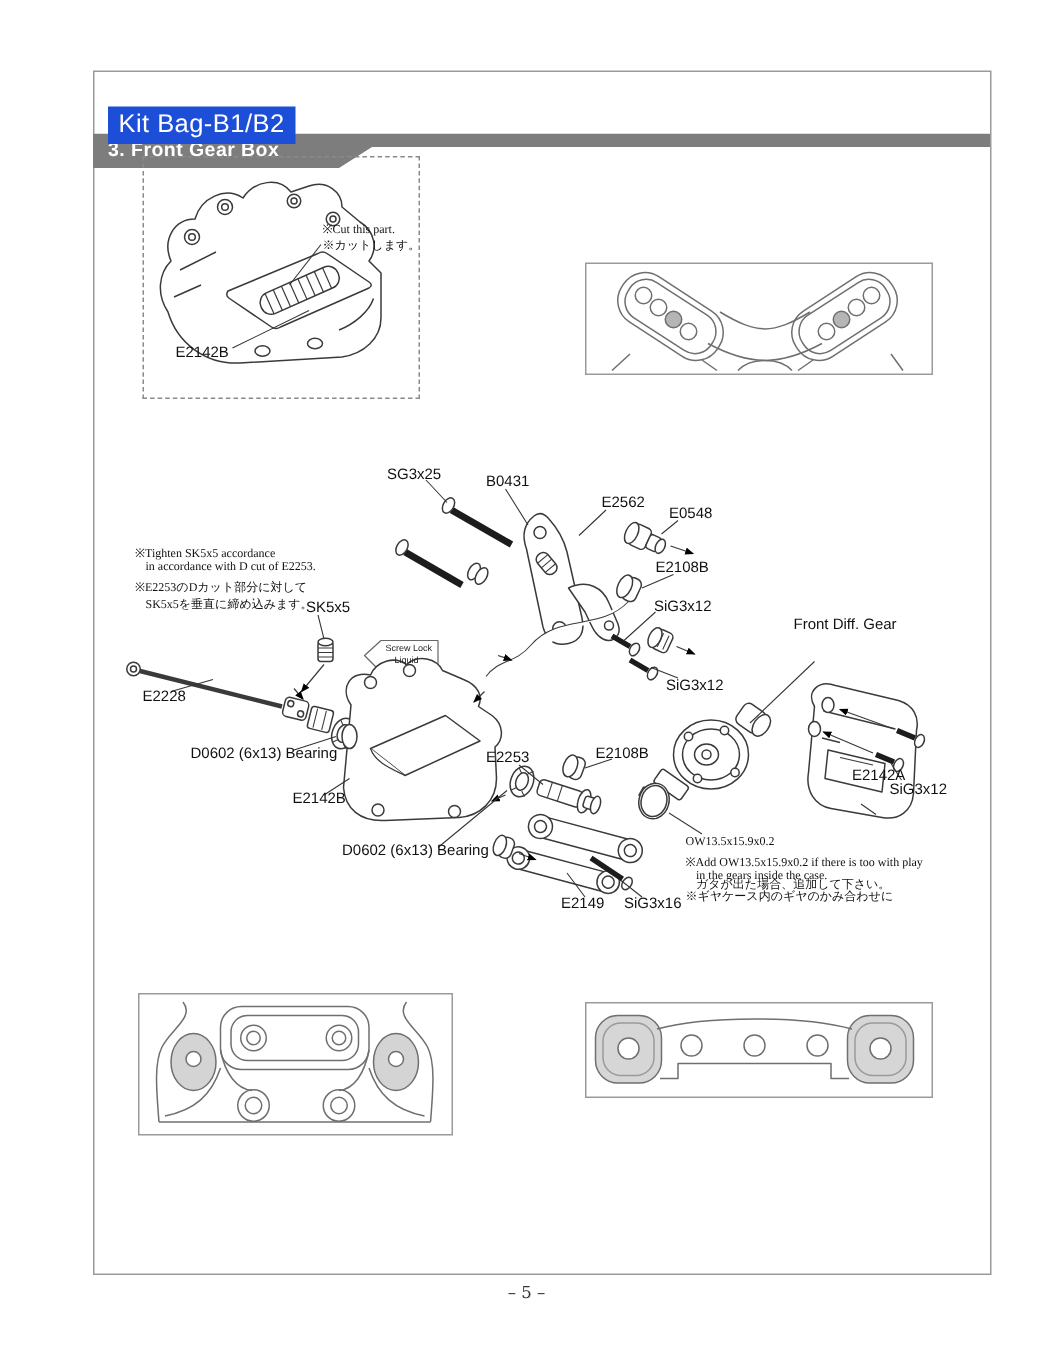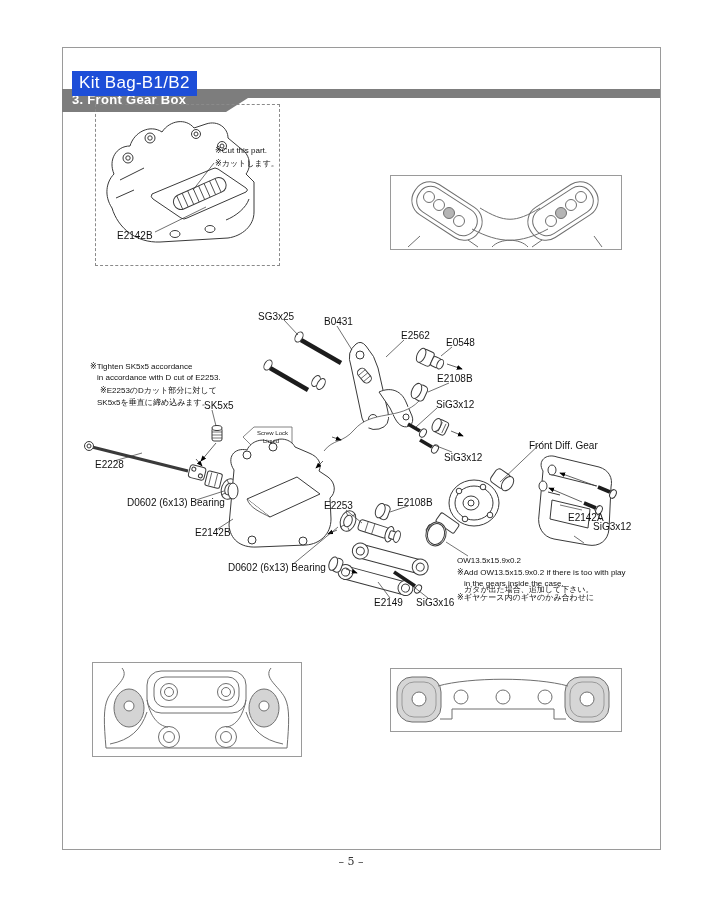--- a/index.html
+++ b/index.html
@@ -17,21 +17,21 @@
   .kitbag{position:absolute;left:72px;top:71px;background:#1d4ed8;color:#fff;
     font-size:17px;font-weight:normal;padding:2px 7px 3px 7px;letter-spacing:.3px;}
   .inset-dashed{position:absolute;left:95px;top:104px;width:183px;height:160px;
     border:1px dashed #8a8a8a;}
   .inset-solid{position:absolute;border:1px solid #9a9a9a;}
   #box-tr{left:390px;top:175px;width:230px;height:73px;}
   #box-bl{left:92px;top:662px;width:208px;height:93px;}
   #box-br{left:390px;top:668px;width:230px;height:62px;}
   .art{position:absolute;left:0;top:0;pointer-events:none;}
   .lbl{position:absolute;font-size:10px;white-space:nowrap;color:#111;}
-  .note{position:absolute;font-size:8px;white-space:nowrap;color:#111;}
+  .note{position:absolute;font-size:8px;white-space:nowrap;color:#111;font-family:Liberation Serif, serif;}
   .note-jp{font-size:8px;}
   .tiny{position:absolute;font-size:6px;line-height:7px;white-space:nowrap;color:#222;}
   .pagenum{position:absolute;left:0;top:855px;width:702px;text-align:center;
     font-family:"DejaVu Serif","Liberation Serif",serif;font-size:11px;color:#333;}
 </style>
 </head>
 <body>
 
 <div class="frame"></div>
 
@@ -352,36 +352,36 @@
 <div class="note note-jp" style="left:215px;top:158px">※カットします。</div>
 <div class="lbl" style="left:117px;top:230px">E2142B</div>
 
 <div class="lbl" style="left:258px;top:311px">SG3x25</div>
 <div class="lbl" style="left:324px;top:316px">B0431</div>
 <div class="lbl" style="left:401px;top:330px">E2562</div>
 <div class="lbl" style="left:446px;top:337px">E0548</div>
 <div class="lbl" style="left:437px;top:373px">E2108B</div>
 <div class="lbl" style="left:436px;top:399px">SiG3x12</div>
 <div class="lbl" style="left:444px;top:452px">SiG3x12</div>
-<div class="lbl" style="left:529px;top:440px">Front Diff. Gear</div>
+<div class="lbl" style="left:529px;top:411px">Front Diff. Gear</div>
 <div class="lbl" style="left:204px;top:400px">SK5x5</div>
 <div class="lbl" style="left:95px;top:459px">E2228</div>
 <div class="lbl" style="left:127px;top:497px">D0602 (6x13) Bearing</div>
 <div class="lbl" style="left:195px;top:527px">E2142B</div>
 <div class="lbl" style="left:324px;top:500px">E2253</div>
 <div class="lbl" style="left:397px;top:497px">E2108B</div>
 <div class="lbl" style="left:228px;top:562px">D0602 (6x13) Bearing</div>
 <div class="lbl" style="left:374px;top:597px">E2149</div>
 <div class="lbl" style="left:416px;top:597px">SiG3x16</div>
 <div class="lbl" style="left:568px;top:512px">E2142A</div>
 <div class="lbl" style="left:593px;top:521px">SiG3x12</div>
 
 <div class="note" style="left:90px;top:362px">※Tighten SK5x5 accordance</div>
 <div class="note" style="left:97px;top:373px">in accordance with D cut of E2253.</div>
-<div class="note note-jp" style="left:100px;top:385px">※E2253のDカット部分に対して</div>
+<div class="note note-jp" style="left:90px;top:385px">※E2253のDカット部分に対して</div>
 <div class="note note-jp" style="left:97px;top:397px">SK5x5を垂直に締め込みます。</div>
 
 <div class="tiny" style="left:257px;top:430px">Screw Lock</div>
 <div class="tiny" style="left:263px;top:438px">Liquid</div>
 
 <div class="note" style="left:457px;top:556px">OW13.5x15.9x0.2</div>
 <div class="note" style="left:457px;top:568px">※Add OW13.5x15.9x0.2 if there is too with play</div>
 <div class="note" style="left:464px;top:579px">in the gears inside the case.</div>
 <div class="note note-jp" style="left:457px;top:592px">※ギヤケース内のギヤのかみ合わせに</div>
 <div class="note note-jp" style="left:464px;top:584px">ガタが出た場合、追加して下さい。</div>

